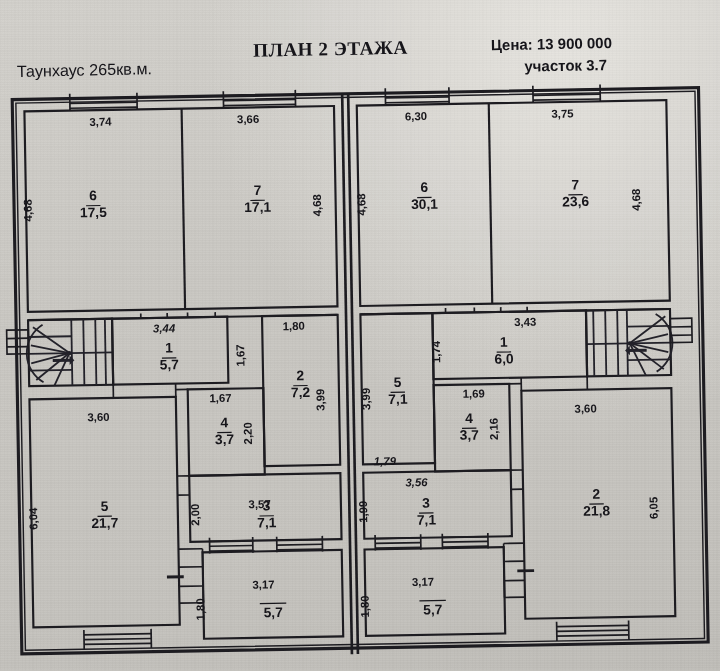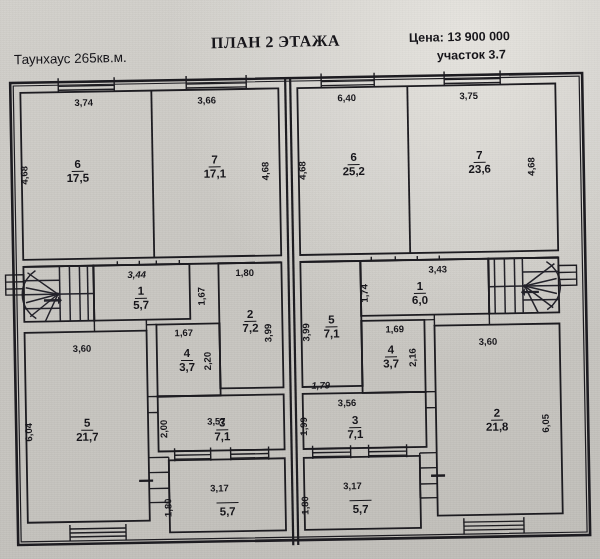--- a/index.html
+++ b/index.html
@@ -335,25 +335,25 @@
     <div class="ra">7,1</div>
   </div>
 
   <div class="lbl dim" style="left:207px;top:481px;">3,17</div>
   <div class="lbl dim vert" style="left:155px;top:500px;transform:rotate(-90deg);">1,80</div>
   <div class="rbox" style="left:203px;top:497px;width:42px;">
     <div style="border-bottom:1.3px solid #17161b;width:22px;height:4px;margin:0 auto;"></div>
     <div class="ra" style="padding-top:2px;">5,7</div>
   </div>
 
-  <div class="lbl dim" style="left:341px;top:93px;">6,40</div>
+  <div class="lbl dim" style="left:341px;top:93px;">6,30</div>
   <div class="lbl dim vert" style="left:295px;top:165px;transform:rotate(-90deg);">4,68</div>
   <div class="rbox" style="left:335px;top:148px;width:42px;">
     <div class="rn">6</div>
-    <div class="ra">25,2</div>
+    <div class="ra">30,1</div>
   </div>
 
   <div class="lbl dim" style="left:463px;top:93px;">3,75</div>
   <div class="lbl dim vert" style="left:524px;top:165px;transform:rotate(-90deg);">4,68</div>
   <div class="rbox" style="left:461px;top:148px;width:42px;">
     <div class="rn">7</div>
     <div class="ra">23,6</div>
   </div>
 
   <div class="lbl dim" style="left:399px;top:266px;margin-left:30px;">3,43</div>
@@ -377,21 +377,21 @@
     <div class="ra">3,7</div>
   </div>
 
   <div class="lbl dim" style="left:478px;top:339px;">3,60</div>
   <div class="lbl dim vert" style="left:534px;top:422px;transform:rotate(-90deg);">6,05</div>
   <div class="rbox" style="left:474px;top:406px;width:42px;">
     <div class="rn">2</div>
     <div class="ra">21,8</div>
   </div>
 
-  <div class="lbl dim" style="left:336px;top:398px;">3,56</div>
+  <div class="lbl dim" style="left:336px;top:398px;font-style:italic;">3,56</div>
   <div class="lbl dim vert" style="left:292px;top:421px;transform:rotate(-90deg);">1,99</div>
   <div class="rbox" style="left:332px;top:411px;width:42px;">
     <div class="rn">3</div>
     <div class="ra">7,1</div>
   </div>
 
   <div class="lbl dim" style="left:340px;top:481px;">3,17</div>
   <div class="lbl dim vert" style="left:292px;top:500px;transform:rotate(-90deg);">1,80</div>
   <div class="rbox" style="left:336px;top:497px;width:42px;">
     <div style="border-bottom:1.3px solid #17161b;width:22px;height:4px;margin:0 auto;"></div>

